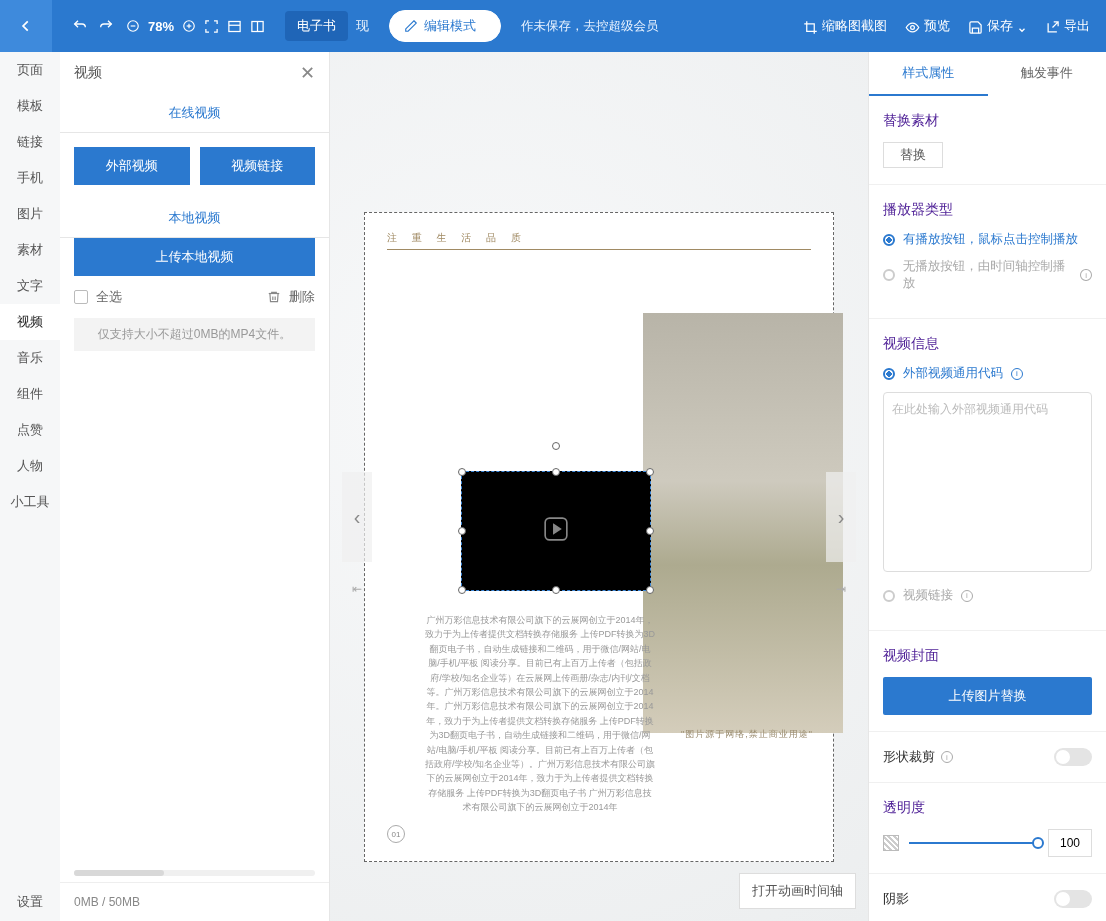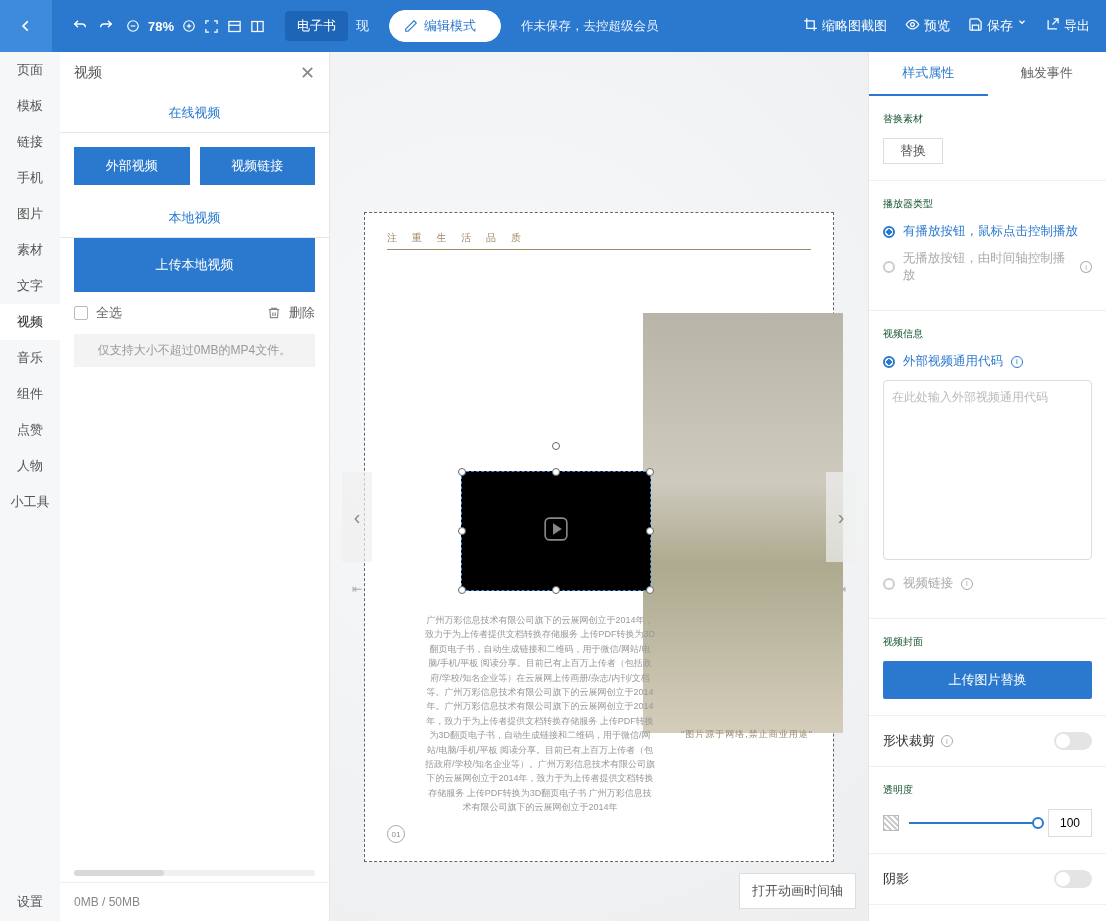--- a/index.html
+++ b/index.html
@@ -8,32 +8,32 @@
 .back-btn { width: 52px; height: 52px; background: #3e8adc; display: flex; align-items: center; justify-content: center; cursor: pointer; }
 .top-icons { display: flex; align-items: center; gap: 10px; margin-left: 20px; }
 .icon-btn { display: flex; align-items: center; justify-content: center; cursor: pointer; color: #fff; }
 .zoom-group { display: flex; align-items: center; gap: 8px; margin-left: 12px; color: #fff; }
 .zoom-label { font-size: 13px; font-weight: 600; }
 .top-chip { background: #1f65b7; padding: 6px 12px; border-radius: 4px; margin-left: 20px; font-size: 13px; }
 .top-text { margin-left: 8px; font-size: 13px; opacity: 0.9; }
 .edit-pill { display: flex; align-items: center; gap: 6px; background: #fff; color: #2b79cf; border-radius: 18px; padding: 6px 24px 6px 14px; margin-left: 20px; font-size: 13px; border: 1px solid #fff; }
 .status-area { margin-left: 20px; font-size: 12.5px; color: #e8f2ff; }
 .right-actions { margin-left: auto; display: flex; align-items: center; gap: 18px; margin-right: 16px; }
-.right-actions .ra { display: flex; align-items: flex-start; gap: 4px; cursor: pointer; font-size: 13px; }
+.right-actions .ra { display: flex; align-items: flex-end; gap: 4px; cursor: pointer; font-size: 13px; }
 .left-rail { position: absolute; left: 0; top: 52px; width: 60px; bottom: 0; background: #f6f7f8; }
 .rail-item { height: 36px; display: flex; align-items: center; justify-content: center; font-size: 13px; color: #555; cursor: pointer; }
 .rail-item.active { color: #222; background: #fff; }
 .rail-settings { position: absolute; bottom: 10px; left: 0; right: 0; text-align: center; font-size: 13px; color: #555; cursor: pointer; font-family: Liberation Serif, serif; }
 .side-panel { position: absolute; left: 60px; top: 52px; width: 270px; bottom: 0; background: #fff; border-right: 1px solid #e6e6e6; display: flex; flex-direction: column; }
 .sp-head { display: flex; align-items: center; justify-content: space-between; padding: 10px 14px; font-size: 14px; color: #555; }
 .sp-close { font-size: 18px; color: #888; cursor: pointer; }
 .sp-section-title { color: #2b79cf; text-align: center; font-size: 13px; border-bottom: 1px solid #e6e6e6; padding: 10px 0; }
 .sp-btn-row { display: flex; gap: 10px; padding: 14px; }
 .sp-btn { flex: 1; background: #2b79cf; color: #fff; text-align: center; padding: 10px 0; font-size: 13px; cursor: pointer; }
-.upload-btn { margin: 0 14px 12px 14px; background: #2b79cf; color: #fff; text-align: center; padding: 18px 0; font-size: 13px; cursor: pointer; }
+.upload-btn { margin: 0 14px 12px 14px; background: #2b79cf; color: #fff; text-align: center; padding: 10px 0; font-size: 13px; cursor: pointer; }
 .sel-row { display: flex; align-items: center; justify-content: space-between; padding: 0 14px 8px 14px; font-size: 13px; color: #666; }
 .sel-left { display: flex; align-items: center; gap: 8px; }
 .checkbox { width: 14px; height: 14px; border: 1px solid #bbb; border-radius: 2px; }
 .hint-bar { margin: 4px 14px; background: #f3f3f3; color: #999; font-size: 12px; text-align: center; padding: 8px 0; }
 .storage { padding: 12px 14px; font-size: 12px; color: #888; border-top: 1px solid #eee; margin-top: auto; }
 .scroll-track { height: 6px; background: #f0f0f0; margin: 6px 14px; border-radius: 3px; position: relative; }
 .scroll-thumb { position: absolute; left: 0; width: 90px; height: 6px; background: #d8d8d8; border-radius: 3px; }
 .canvas-area { position: absolute; left: 330px; top: 52px; right: 238px; bottom: 0; background: radial-gradient(circle at 30% 40%, #f8f9fa 0%, #eceeef 100%); overflow: hidden; }
 .page-frame { position: absolute; left: 50%; top: 160px; transform: translateX(-50%); width: 470px; height: 650px; background: #fff; border: 1px dashed #666; padding: 18px 22px; }
 .page-header-line { font-size: 10px; color: #a08a63; letter-spacing: 6px; }
@@ -52,21 +52,21 @@
 .nav-arrow { position: absolute; top: 420px; width: 30px; height: 90px; background: rgba(240, 240, 240, 0.7); display: flex; align-items: center; justify-content: center; font-size: 20px; color: #888; cursor: pointer; }
 .nav-left { left: 12px; } .nav-right { right: 12px; }
 .chev-small { position: absolute; top: 530px; font-size: 12px; color: #aaa; }
 .chev-l { left: 22px; } .chev-r { right: 22px; }
 .timeline-btn { position: absolute; right: 12px; bottom: 12px; background: #fff; border: 1px solid #ddd; padding: 8px 12px; font-size: 13px; color: #555; cursor: pointer; }
 .right-panel { position: absolute; right: 0; top: 52px; width: 238px; bottom: 0; background: #fff; border-left: 1px solid #e6e6e6; overflow-y: auto; font-size: 13px; color: #333; }
 .rp-tabs { display: flex; }
 .rp-tab { flex: 1; text-align: center; padding: 12px 0; font-size: 13px; color: #666; cursor: pointer; }
 .rp-tab.active { color: #2b79cf; border-bottom: 2px solid #2b79cf; }
 .rp-section { padding: 16px 14px; border-bottom: 1px solid #f0f0f0; }
-.rp-label { font-size: 10px; color: #14532d; margin-bottom: 12px; }
+.rp-label { font-size: 14px; color: #4c1d95; margin-bottom: 12px; }
 .replace-btn { display: inline-block; border: 1px solid #ddd; padding: 3px 16px; font-size: 13px; color: #555; cursor: pointer; }
 .radio-row { display: flex; align-items: center; gap: 8px; font-size: 12.5px; margin-bottom: 10px; }
 .radio { width: 12px; height: 12px; border: 2px solid #ccc; border-radius: 50%; }
 .radio.on { border-color: #2b79cf; background: radial-gradient(circle, #2b79cf 45%, #fff 50%); }
 .text-blue { color: #2b79cf; }
 .text-grey { color: #aaa; }
 .info-icon { width: 12px; height: 12px; border: 1px solid currentColor; border-radius: 50%; display: inline-flex; align-items: center; justify-content: center; font-size: 8px; }
 .textarea { width: 100%; height: 180px; border: 1px solid #ddd; border-radius: 4px; padding: 8px; font-size: 12px; resize: none; color: #333; }
 .textarea::placeholder { color: #bbb; }
 .upload-cover { width: 100%; background: #2b79cf; color: #fff; text-align: center; padding: 10px 0; font-size: 13px; cursor: pointer; margin-top: 10px; border-radius: 2px; }

